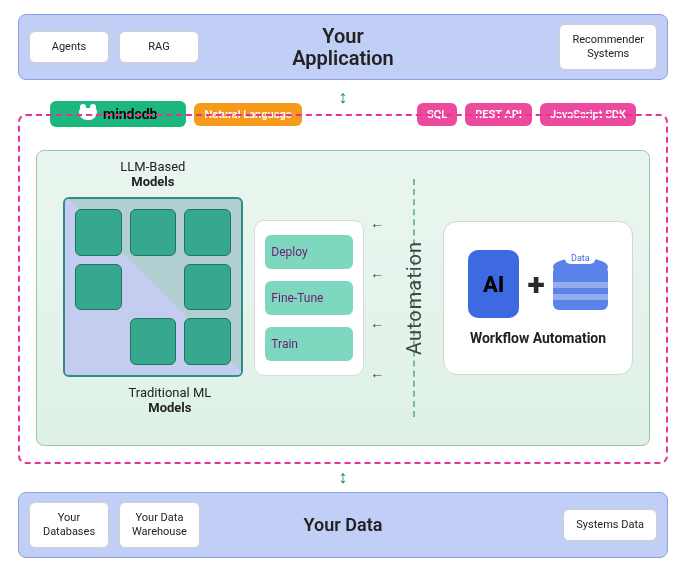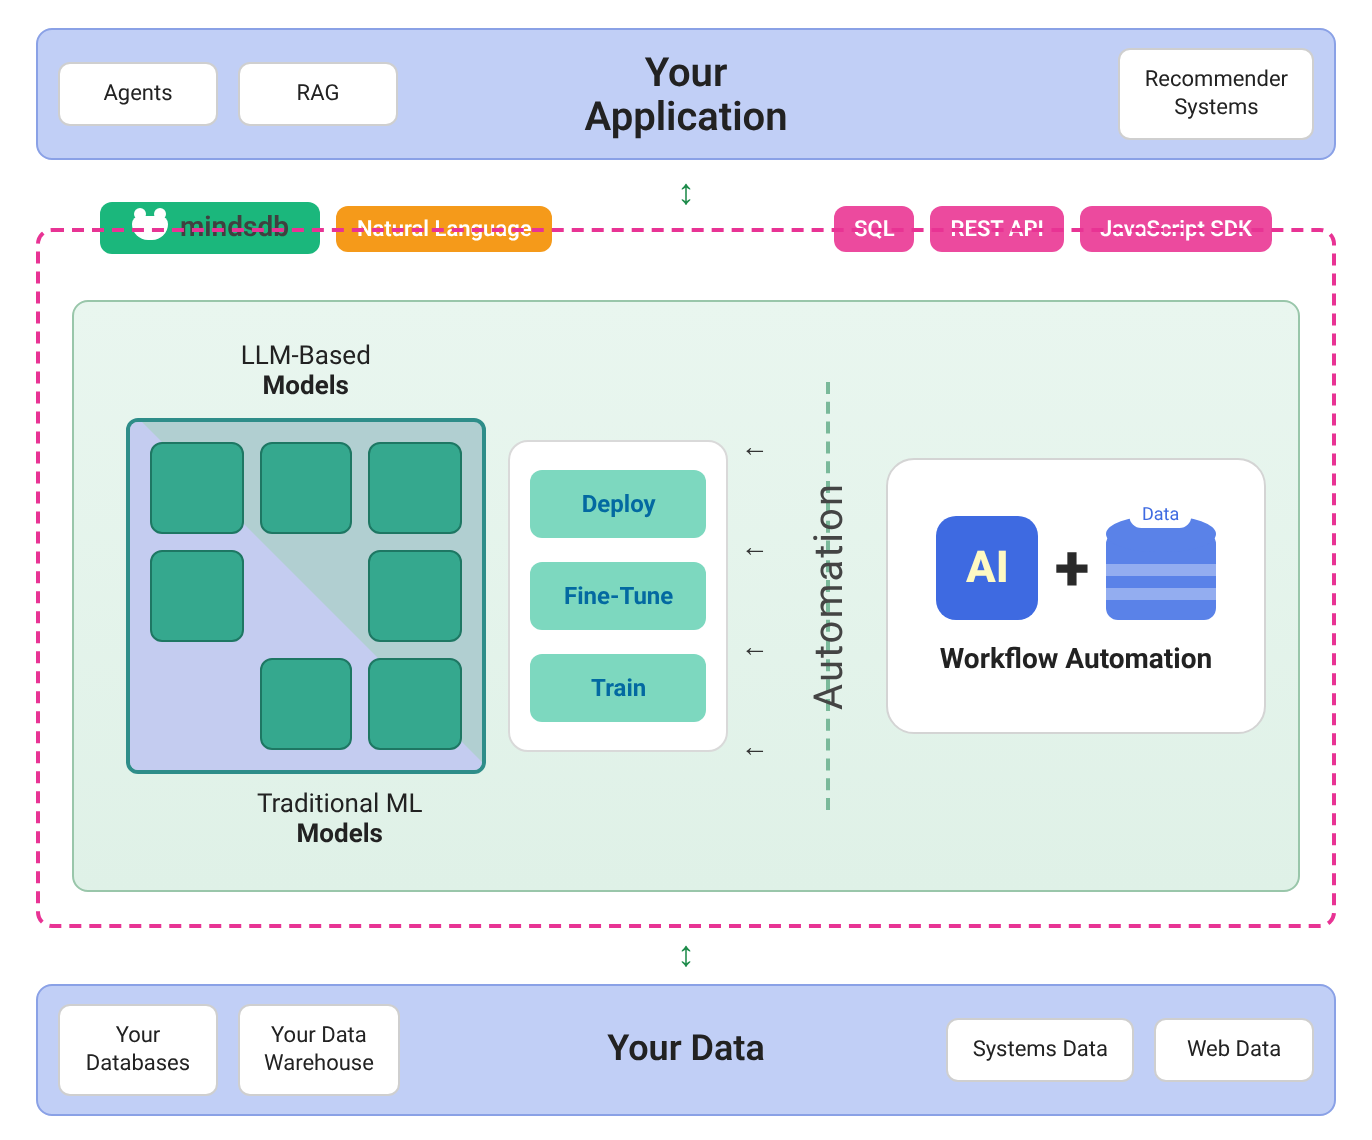--- a/index.html
+++ b/index.html
@@ -45,38 +45,38 @@
     position: absolute; left: 18px; right: 18px; top: 100px; height: 28px;
     display: flex; align-items: center; padding: 0 32px; gap: 8px;
     pointer-events: none;
   }
   .pill {
     background: #ec4a9e; color: #fff; font-size: 11px; font-weight: 600;
     border-radius: 6px; padding: 5px 10px;
   }
   .pill.orange { background: #f59a1a; }
   .brand {
-    background: #1bb77c; color: #404040; font-size: 14px; font-weight: 600;
-    border-radius: 6px; padding: 5px 16px; display: flex; align-items: center; gap: 6px;
+    background: #1bb77c; color: #000000; font-size: 14px; font-weight: 600;
+    border-radius: 6px; padding: 5px 29px; display: flex; align-items: center; gap: 6px;
   }
   .brand-icon { width: 18px; height: 12px; background: #fff; border-radius: 4px 4px 8px 8px; position: relative; }
   .brand-icon::before, .brand-icon::after {
     content: ""; position: absolute; width: 6px; height: 6px; background: #fff;
     border-radius: 50%; top: -4px;
   }
   .brand-icon::before { left: 1px; }
   .brand-icon::after { right: 1px; }
   .pillrow .gap { flex: 1; }
 
   
   .inner {
     position: absolute; left: 16px; right: 16px; top: 34px; bottom: 16px;
     background: linear-gradient(180deg, #e9f6ef 0%, #dff1e7 100%);
     border: 1px solid #99c6aa; border-radius: 8px;
-    display: flex; padding: 20px 16px;
+    display: flex; padding: 8px 16px;
   }
 
   
   .models {
     width: 210px; display: flex; flex-direction: column; align-items: center;
   }
   .models-title { font-size: 13px; text-align: center; }
   .models-title b { font-weight: 700; }
   .grid {
     margin-top: 8px; width: 180px; height: 180px; background: #b1cfd1;
@@ -93,22 +93,22 @@
 
   
   .ops {
     width: 140px; display: flex; align-items: center; justify-content: center;
   }
   .ops-card {
     background: #ffffff; border: 1px solid #d9d9d9; border-radius: 10px;
     padding: 14px 10px; display: flex; flex-direction: column; gap: 12px; width: 110px;
   }
   .op {
-    background: #7dd8bf; color: #0369a1; font-size: 12px; font-weight: 700;
-    border-radius: 6px; padding: 10px 6px; text-align: center;
+    background: #7dd8bf; color: #701a75; font-size: 12px; font-weight: 400;
+    border-radius: 6px; padding: 10px 6px; 
   }
   .arrow-col {
     display: flex; flex-direction: column; justify-content: space-around;
     height: 200px; margin-left: 6px; font-size: 14px; color: #333;
   }
 
   
   .divider {
     width: 60px; display: flex; flex-direction: column; align-items: center; justify-content: center;
   }
@@ -123,22 +123,22 @@
   
   .workflow {
     flex: 1; display: flex; align-items: center; justify-content: center;
   }
   .wf-card {
     background: #ffffff; border: 1px solid #d4d4d4; border-radius: 14px;
     padding: 28px 24px; width: 190px;
   }
   .wf-row { display: flex; align-items: center; justify-content: center; gap: 8px; }
   .ai-badge {
-    width: 52px; height: 52px; background: #3e6ae1; border-radius: 10px;
-    color: #fef9c3; font-weight: 800; font-size: 22px; display: flex; align-items: center; justify-content: center;
+    width: 52px; height: 68px; background: #3e6ae1; border-radius: 10px;
+    color: #000000; font-weight: 800; font-size: 22px; display: flex; align-items: center; justify-content: center;
   }
   .plus { font-size: 32px; font-weight: 800; color: #2a2a2a; }
   .db {
     width: 56px; height: 52px; position: relative;
   }
   .db .top { position: absolute; left: 0; right: 0; top: 0; height: 18px; background: #5a82e8; border-radius: 28px/10px; }
   .db .mid { position: absolute; left: 0; right: 0; top: 8px; bottom: 0; background: #5a82e8; border-radius: 6px; }
   .db .band1, .db .band2 { position: absolute; left: 0; right: 0; height: 6px; background: rgba(255,255,255,0.35); }
   .db .band1 { top: 24px; } .db .band2 { top: 36px; }
   .db .tag {
@@ -243,14 +243,13 @@
 
 <span class="varrow down">↕</span>
 
 <div class="band bottom">
   <div class="chip">Your<br>Databases</div>
   <div class="chip">Your Data<br>Warehouse</div>
   <div class="spacer"></div>
   <div class="band-title" style="font-size:18px;">Your Data</div>
   <div class="spacer"></div>
   <div class="chip">Systems Data</div>
-  <div class="chip">Web Data</div>
 </div>
 
 </body></html>

